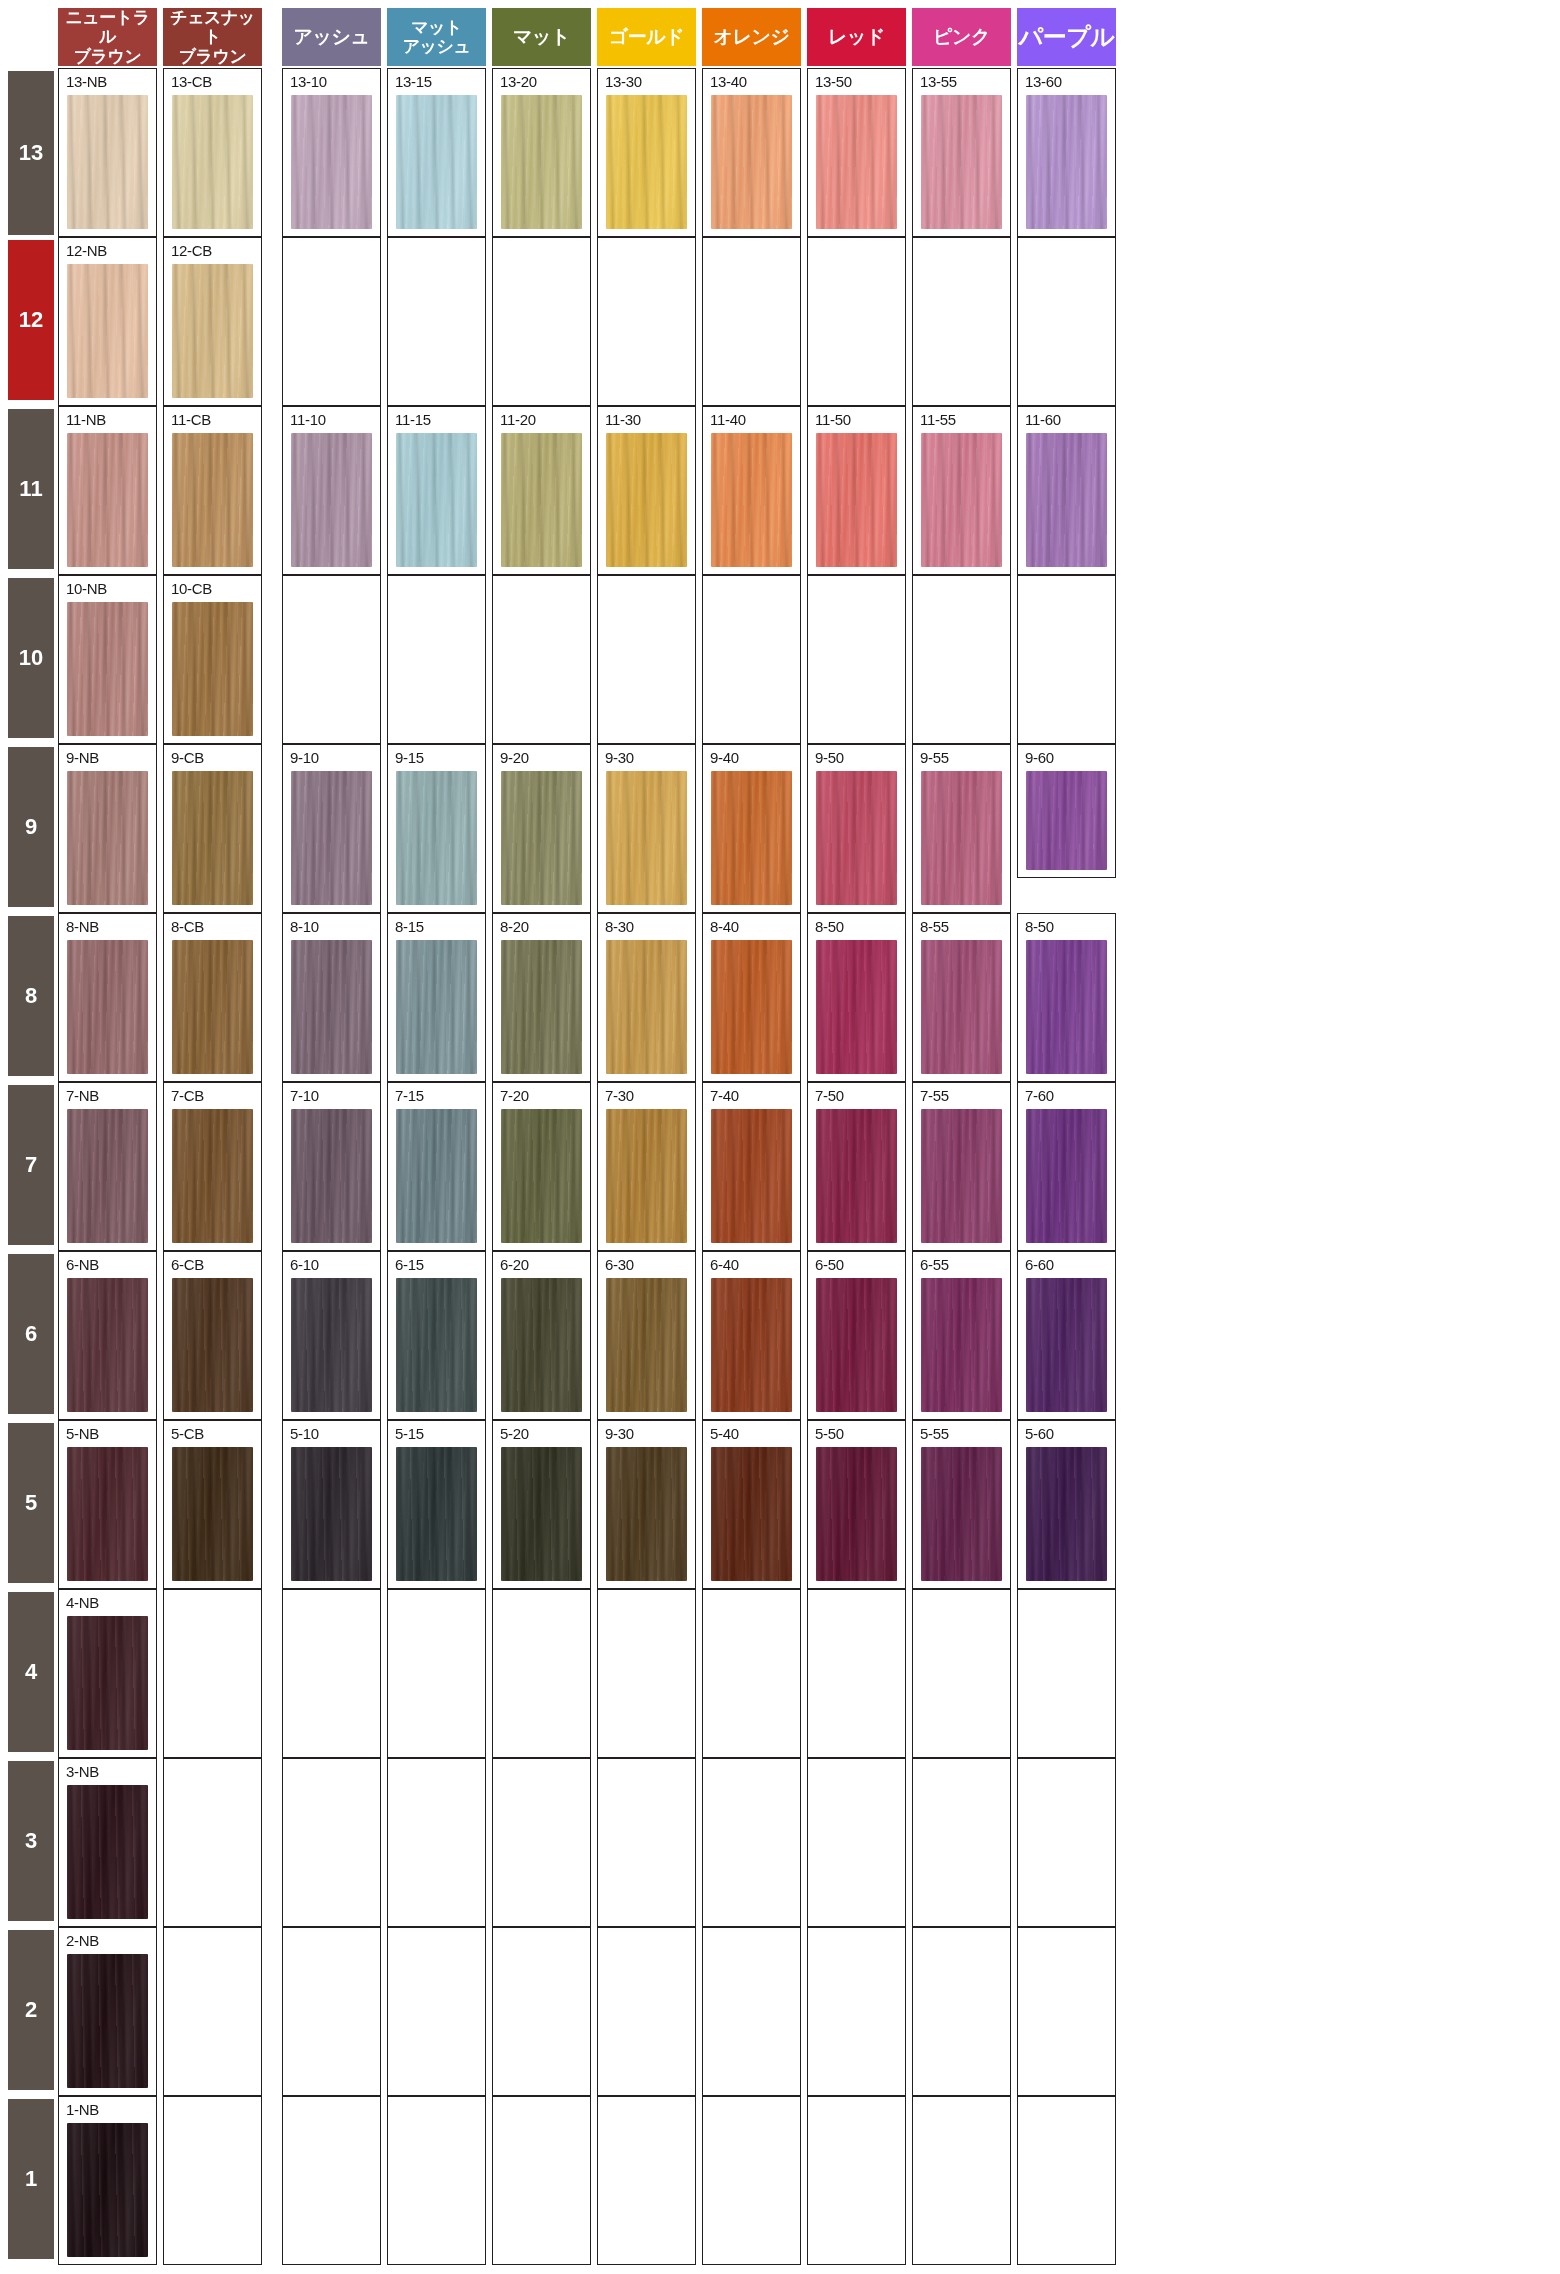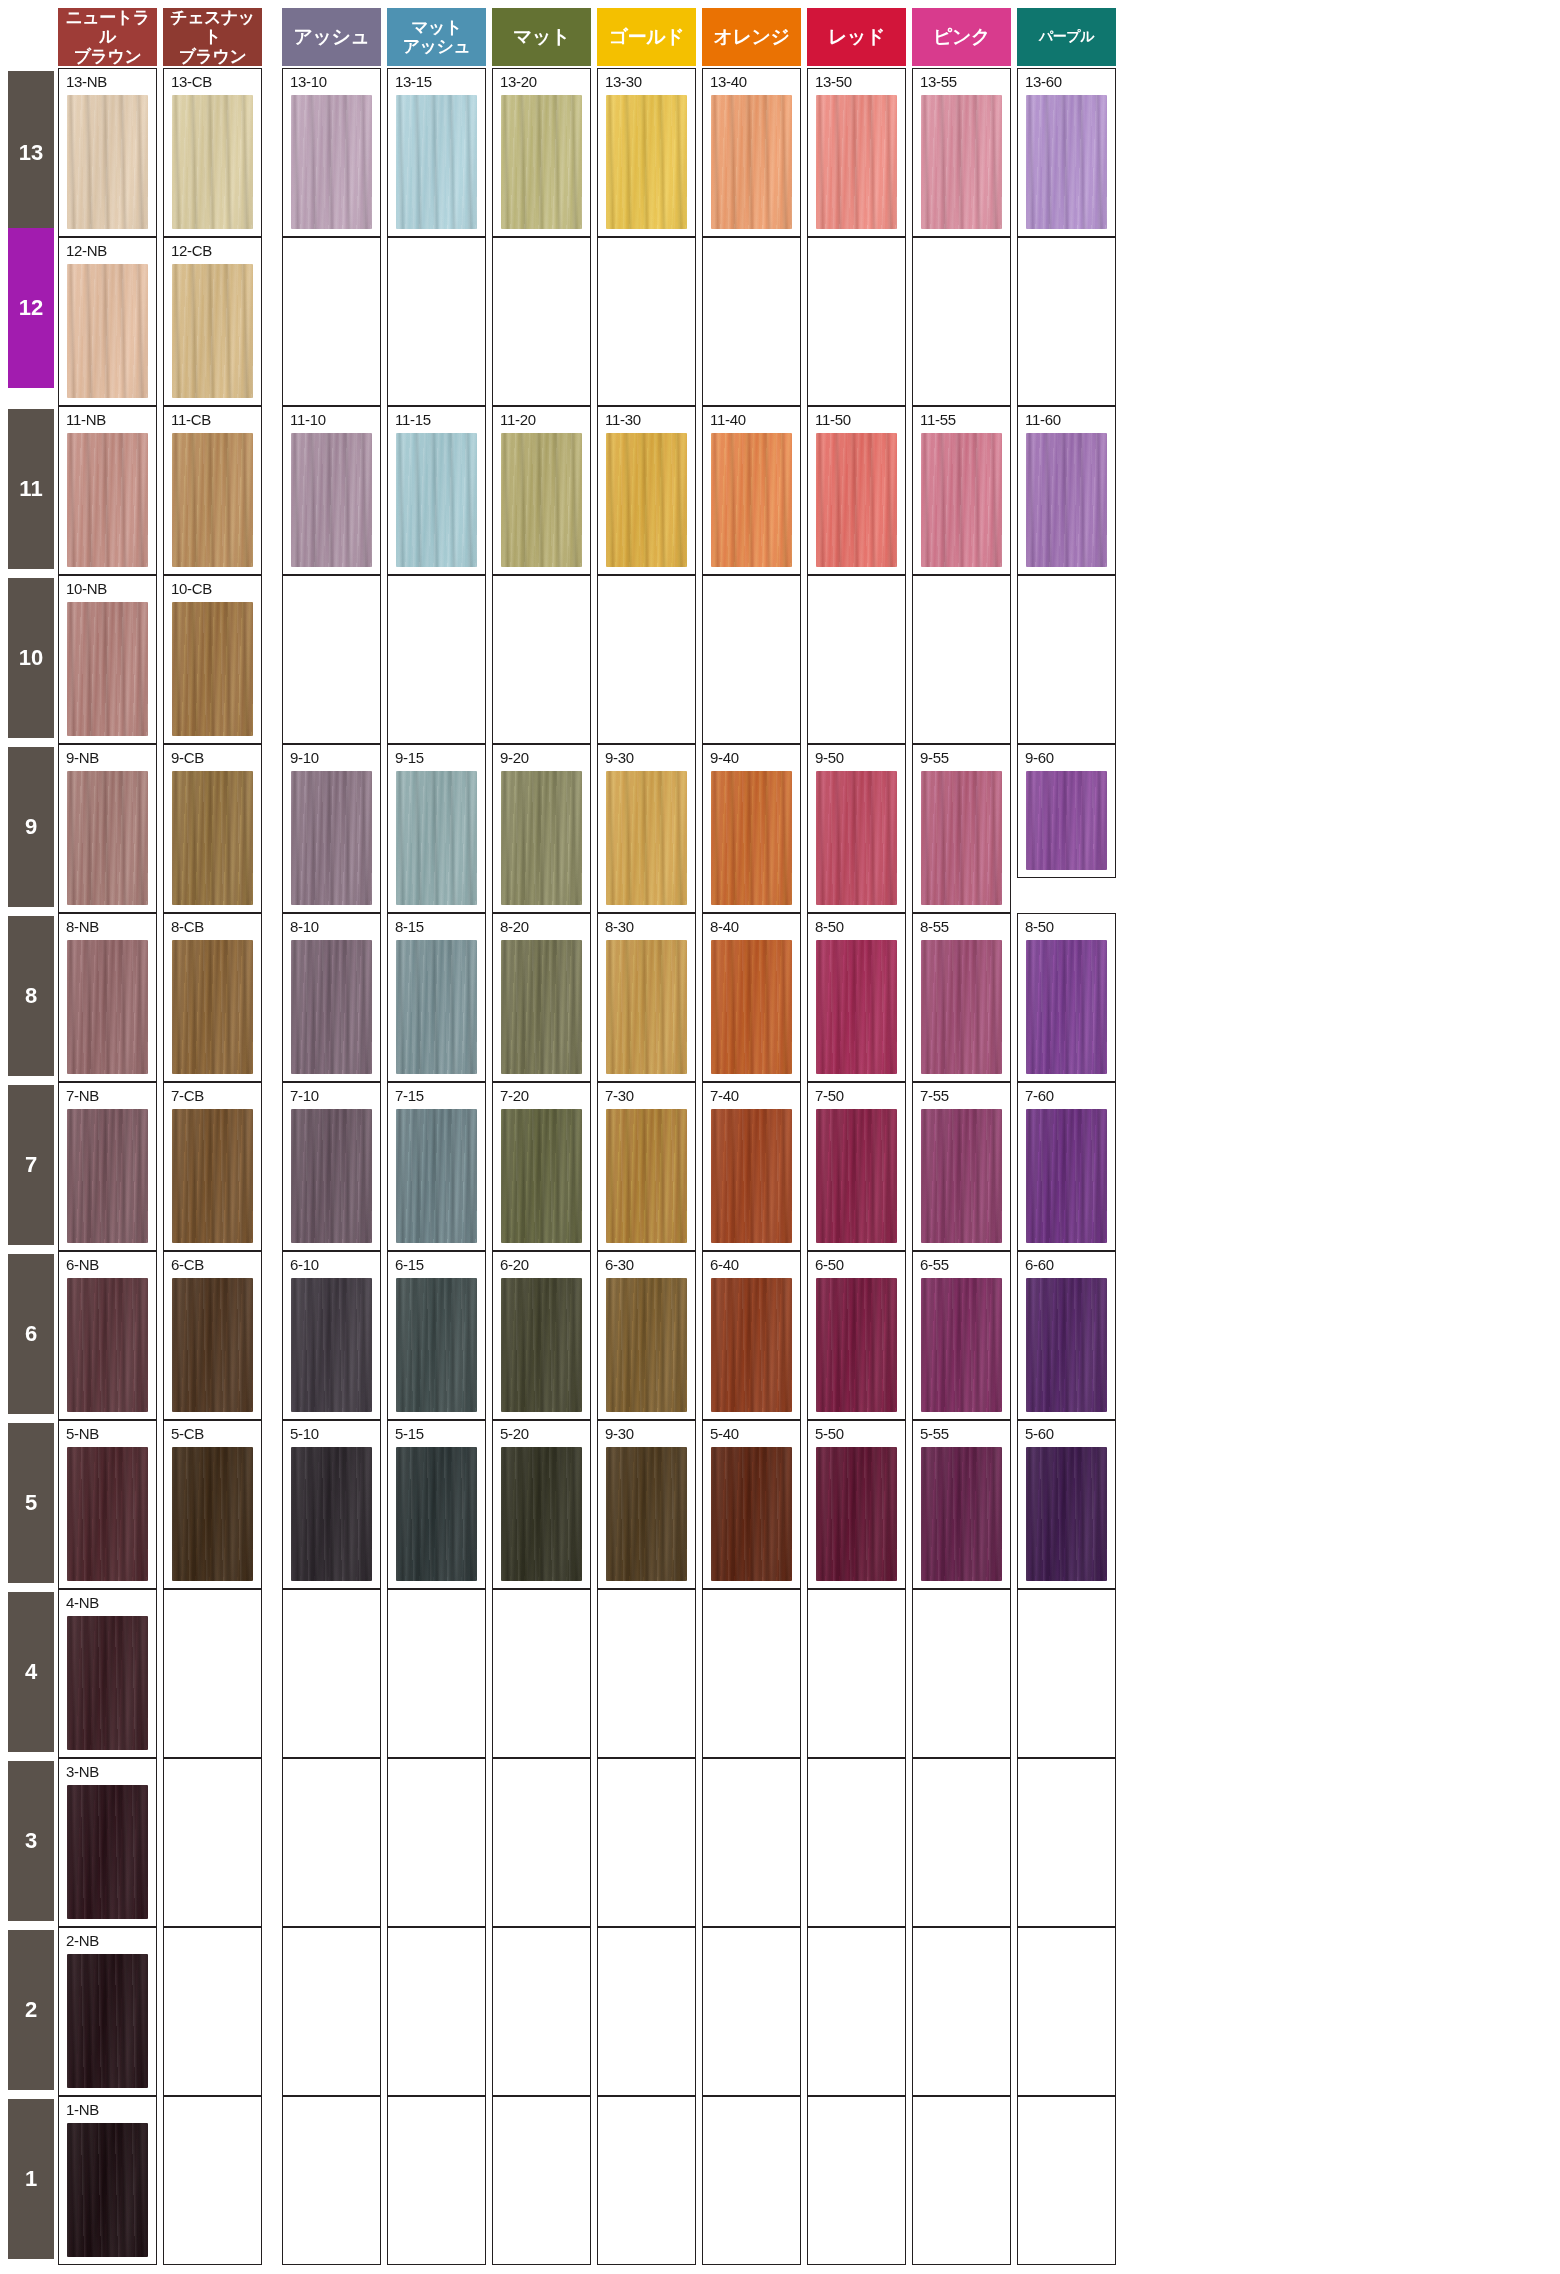--- a/index.html
+++ b/index.html
@@ -142,21 +142,21 @@
       </div>
       <div class="col-head" style="left: 702px; top: 8px; width: 99px; background: rgb(234, 114, 3); font-size: 19px;">
         <span class="ch-label">オレンジ</span>
       </div>
       <div class="col-head" style="left: 807px; top: 8px; width: 99px; background: rgb(210, 21, 58); font-size: 19px;">
         <span class="ch-label">レッド</span>
       </div>
       <div class="col-head" style="left: 912px; top: 8px; width: 99px; background: rgb(216, 59, 141); font-size: 19px;">
         <span class="ch-label">ピンク</span>
       </div>
-      <div class="col-head" style="left: 1017px; top: 8px; width: 99px; background: #0f766e; font-size: 14px;">
+      <div class="col-head" style="left: 1017px; top: 8px; width: 99px; background: #8b5cf6; font-size: 24px;">
         <span class="ch-label">パープル</span>
       </div>
       <div class="row-rail" style="top: 71px; height: 164px; background: rgb(90, 82, 75);">13</div>
       <div class="cell" style="left: 58px; top: 68px; width: 99px; height: 169px;">
         <span class="cell-code">13-NB</span>
         <div class="swatch" style="background: rgb(229, 207, 180);"></div>
       </div>
       <div class="cell" style="left: 163px; top: 68px; width: 99px; height: 169px;">
         <span class="cell-code">13-CB</span>
         <div class="swatch" style="background: rgb(221, 208, 165);"></div>
@@ -186,21 +186,21 @@
         <div class="swatch" style="background: rgb(240, 144, 135);"></div>
       </div>
       <div class="cell" style="left: 912px; top: 68px; width: 99px; height: 169px;">
         <span class="cell-code">13-55</span>
         <div class="swatch" style="background: rgb(221, 147, 164);"></div>
       </div>
       <div class="cell" style="left: 1017px; top: 68px; width: 99px; height: 169px;">
         <span class="cell-code">13-60</span>
         <div class="swatch" style="background: rgb(180, 147, 207);"></div>
       </div>
-      <div class="row-rail" style="top: 228px; height: 160px; background: #a21caf;">12</div>
+      <div class="row-rail" style="top: 240px; height: 160px; background: #b91c1c;">12</div>
       <div class="cell" style="left: 58px; top: 237px; width: 99px; height: 169px;">
         <span class="cell-code">12-NB</span>
         <div class="swatch" style="background: rgb(230, 192, 164);"></div>
       </div>
       <div class="cell" style="left: 163px; top: 237px; width: 99px; height: 169px;">
         <span class="cell-code">12-CB</span>
         <div class="swatch" style="background: rgb(217, 189, 138);"></div>
       </div>
       <div class="cell empty" style="left: 282px; top: 237px; width: 99px; height: 169px;"></div>
       <div class="cell empty" style="left: 387px; top: 237px; width: 99px; height: 169px;"></div>

